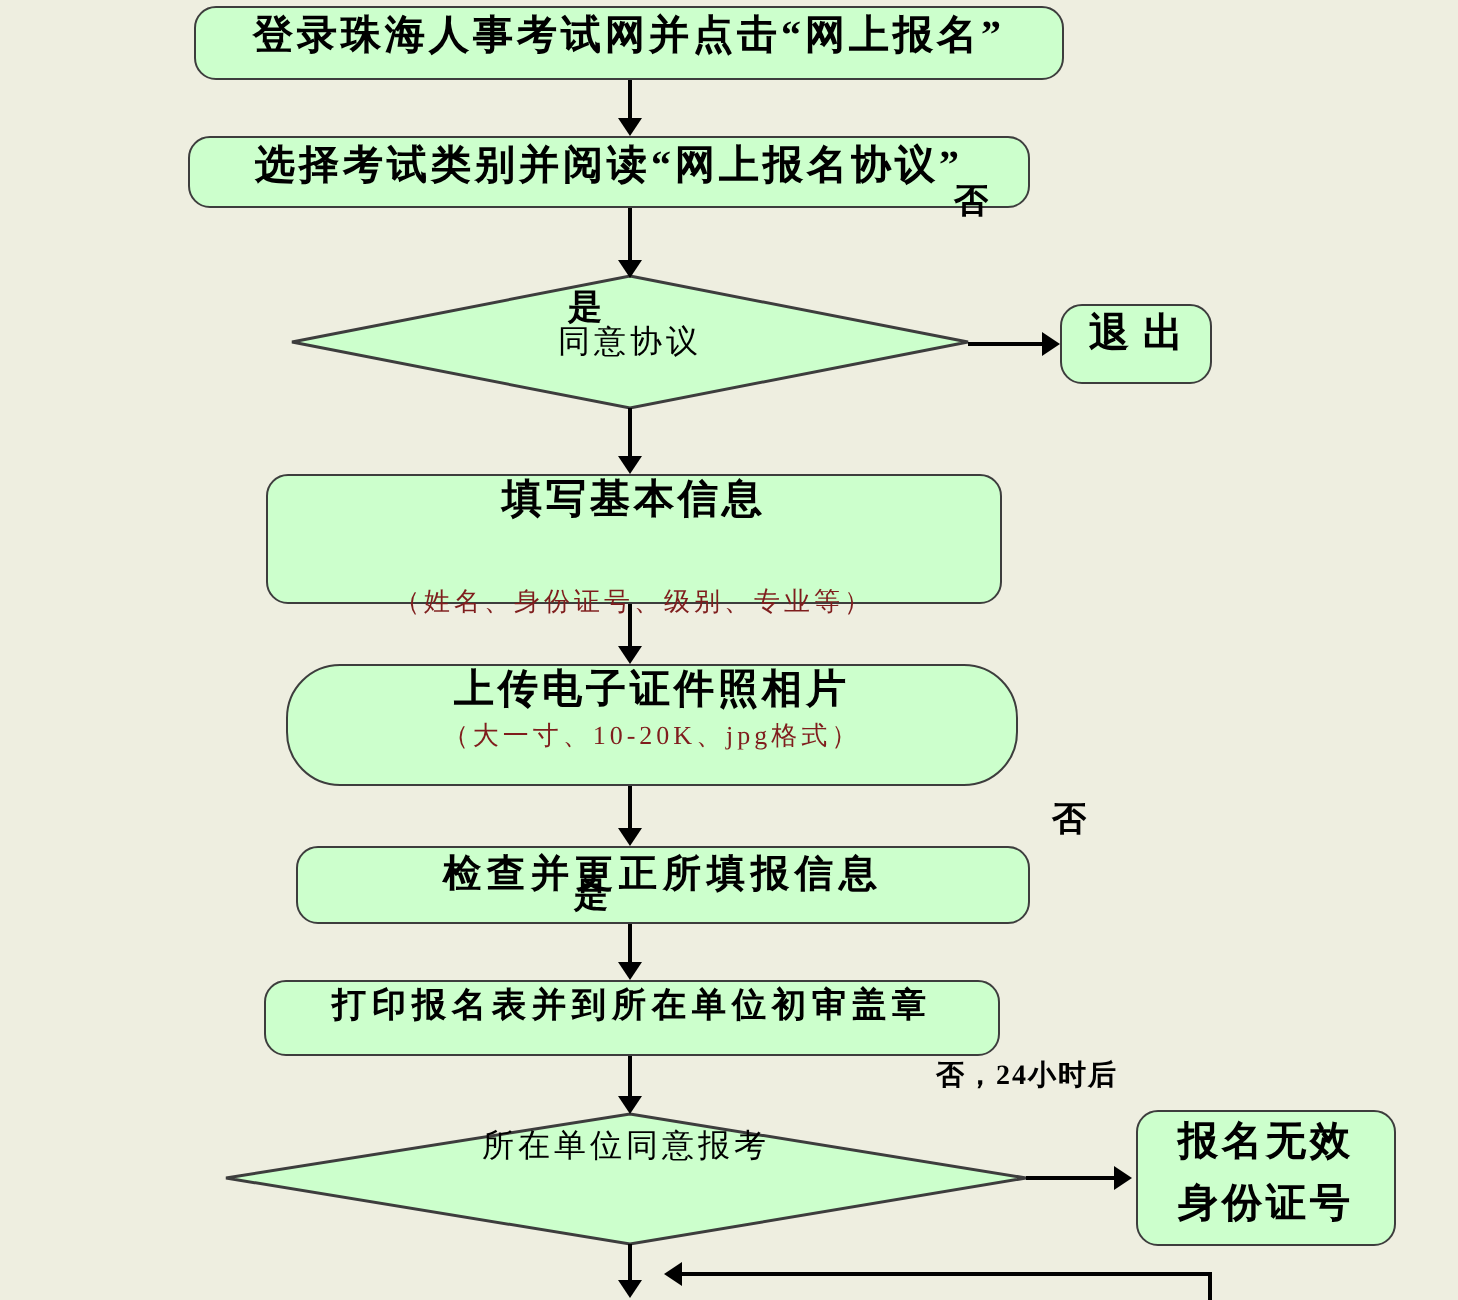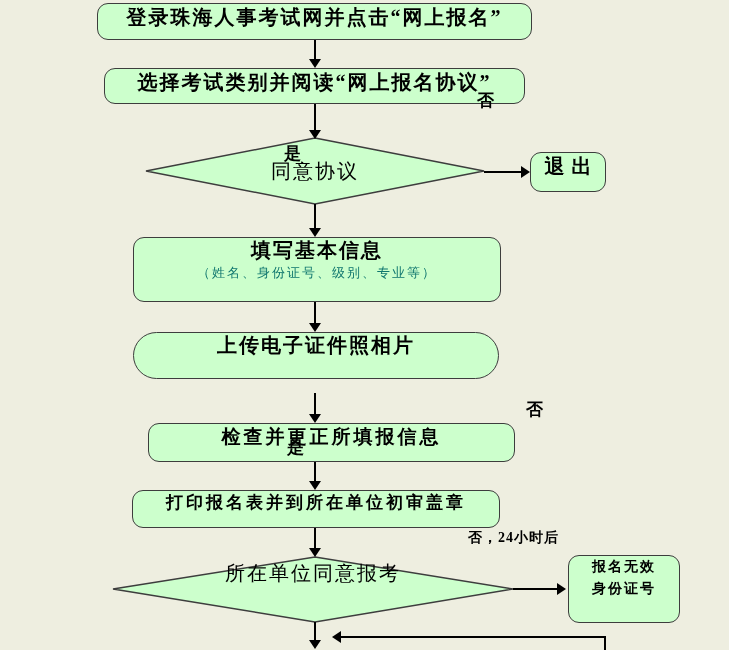--- a/index.html
+++ b/index.html
@@ -18,33 +18,33 @@
   .box{
     position:absolute;z-index:2;
     background:#ccffcc;
     border:1.5px solid #3d3d3d;
     border-radius:11px;
     display:flex;flex-direction:column;align-items:center;justify-content:flex-start;
     text-align:center;box-sizing:border-box;
     font-weight:bold;
   }
   .b1{left:97px;top:3px;width:435px;height:37px;font-size:20px;letter-spacing:2px;}
-  .b2{left:104px;top:68px;width:421px;height:36px;font-size:20px;letter-spacing:2px;}
+  .b2{left:94px;top:68px;width:421px;height:36px;font-size:20px;letter-spacing:2px;}
   .exit{left:530px;top:152px;width:76px;height:40px;font-size:20px;letter-spacing:7px;text-indent:7px;}
-  .b3{left:133px;top:237px;width:368px;height:65px;}
-  .b4{left:133px;top:332px;width:366px;height:47px;border-radius:27px;}
+  .b3{left:133px;top:237px;width:368px;height:65px;gap:28px;}
+  .b4{left:143px;top:332px;width:366px;height:61px;border-radius:27px;}
   .title{font-size:20px;font-weight:bold;letter-spacing:2px;line-height:1.2;}
-  .sub{font-size:13px;font-weight:normal;letter-spacing:2px;color:#0f766e;margin-top:4px;line-height:1.1;}
+  .sub{font-size:13px;font-weight:normal;letter-spacing:2px;color:#7f1d1d;margin-top:4px;line-height:1.1;}
   .b5{left:148px;top:423px;width:367px;height:39px;font-size:19px;letter-spacing:3px;}
   .b6{left:132px;top:490px;width:368px;height:38px;font-size:17px;letter-spacing:3px;font-family:Liberation Serif, serif;}
-  .end{left:568px;top:555px;width:112px;height:68px;font-size:14px;letter-spacing:2px;line-height:1.55;}
+  .end{left:568px;top:555px;width:130px;height:68px;font-size:20px;letter-spacing:2px;line-height:1.55;}
   .dtext{
     position:absolute;z-index:2;
     display:flex;align-items:center;justify-content:center;
-    font-size:20px;font-weight:normal;letter-spacing:2px;text-align:left;
+    font-size:16px;font-weight:normal;letter-spacing:2px;text-align:left;
   }
   .d1t{left:146px;top:156px;width:338px;height:30px;}
   .d2t{left:113px;top:559px;width:400px;height:29px;}
   .lbl{position:absolute;z-index:3;font-weight:bold;white-space:nowrap;}
   .no1{left:477px;top:89px;font-size:17px;}
   .yes1{left:284px;top:142px;font-size:17px;}
   .no2{left:526px;top:398px;font-size:17px;}
   .yes2{left:287px;top:436px;font-size:17px;}
   .no3{left:468px;top:529px;font-size:14px;letter-spacing:1px;}
 </style>
@@ -118,20 +118,21 @@
     <span>退出</span>
   </div>
 
   <div class="box b3">
     <span class="title">填写基本信息</span>
     <span class="sub">（姓名、身份证号、级别、专业等）</span>
   </div>
 
   <div class="box b4">
     <span class="title">上传电子证件照相片</span>
+    <span class="sub">（大一寸、10-20K、jpg格式）</span>
   </div>
 
   <div class="box b5">
     <span>检查并更正所填报信息</span>
   </div>
 
   <div class="box b6">
     <span>打印报名表并到所在单位初审盖章</span>
   </div>
 

